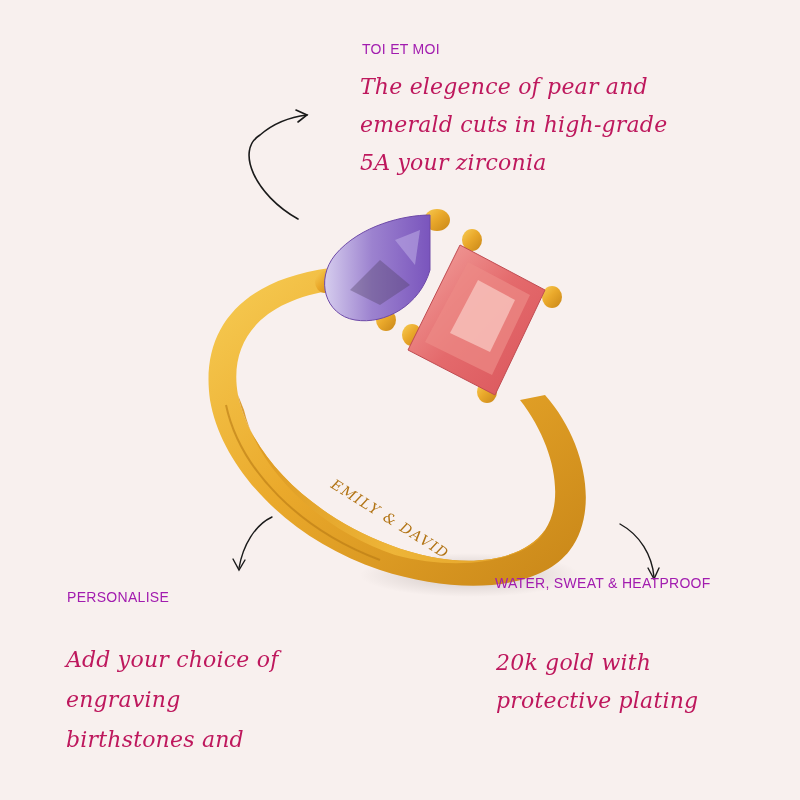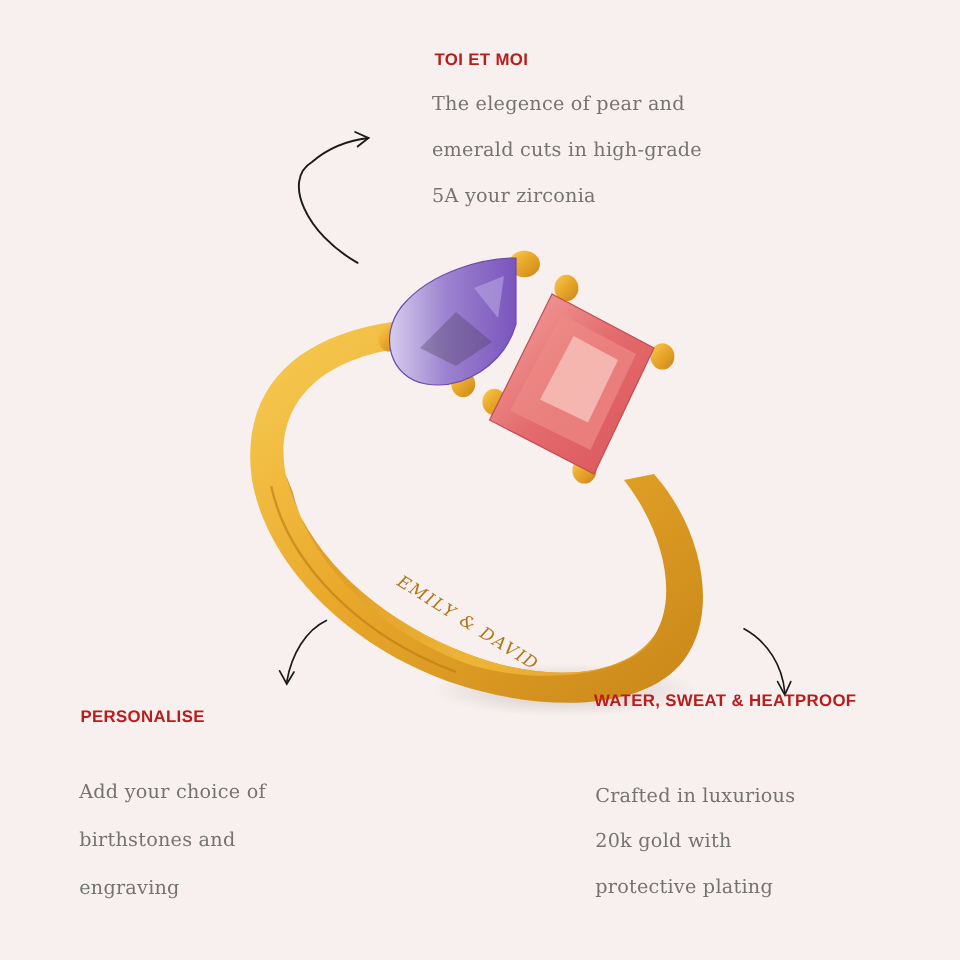--- a/index.html
+++ b/index.html
@@ -1,22 +1,22 @@
 <!DOCTYPE html>
 <html><head>
 <meta charset="utf-8">
 <style>
   html, body { margin:0; padding:0; }
   body { width:800px; height:800px; overflow:hidden; background:#f8f0ee; position:relative;
          font-family:"DejaVu Sans", sans-serif; }
   .canvas { position:absolute; left:0; top:0; width:800px; height:800px; background:#f8f0ee; }
   .label { position:absolute; font-family:"Liberation Sans", sans-serif; font-size:14px;
-           letter-spacing:0.3px; color:#b91c1c;font-weight:bold; }
-  .script { position:absolute; font-family:"DejaVu Serif", serif; 
-            font-size:16px; line-height:38px; color:#737373; letter-spacing:0.2px; }
+           letter-spacing:0.3px; color:#a21caf; }
+  .script { position:absolute; font-family:"DejaVu Serif", serif; font-style:italic;
+            font-size:22px; line-height:38px; color:#be185d; letter-spacing:0.2px; }
   .script div { white-space:nowrap; }
   svg.art { position:absolute; left:0; top:0; }
 </style>
 </head>
 <body>
 
 <div class="canvas">
 
   <svg class="art" width="800" height="800" viewBox="0 0 800 800">
     <defs>
@@ -97,23 +97,22 @@
   <div class="label" style="left:362px; top:41px;">TOI ET MOI</div>
   <div class="script" style="left:360px; top:68px;">
     <div>The elegence of pear and</div>
     <div>emerald cuts in high-grade</div>
     <div>5A your zirconia</div>
   </div>
 
   <div class="label" style="left:67px; top:589px;">PERSONALISE</div>
   <div class="script" style="left:66px; top:620px; line-height:40px;margin-top:20px;">
     <div>Add your choice of</div>
+    <div>engraving</div>
     <div>birthstones and</div>
-    <div>engraving</div>
   </div>
 
   <div class="label" style="left:495px; top:575px;">WATER, SWEAT &amp; HEATPROOF</div>
   <div class="script" style="left:496px; top:644px;">
-    <div>Crafted in luxurious</div>
     <div>20k gold with</div>
     <div>protective plating</div>
   </div>
 </div>
 
 </body></html>

